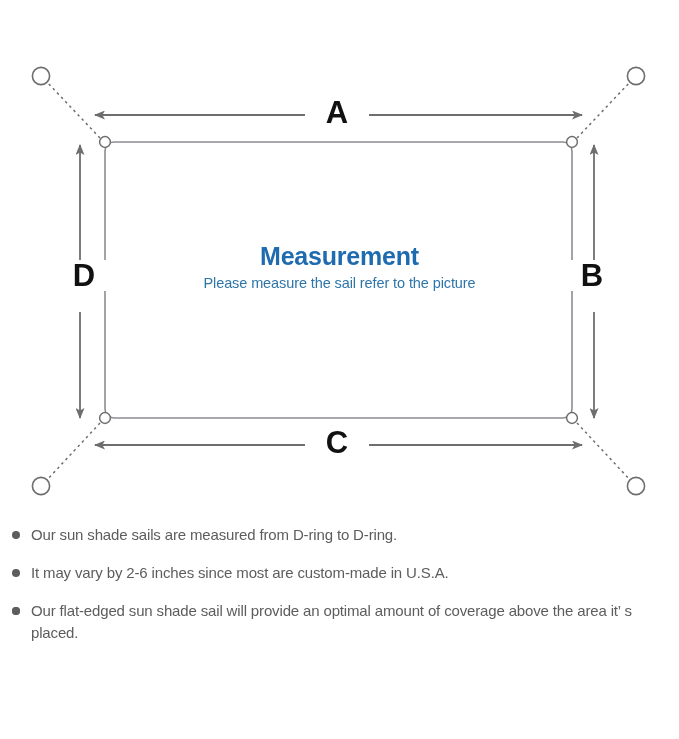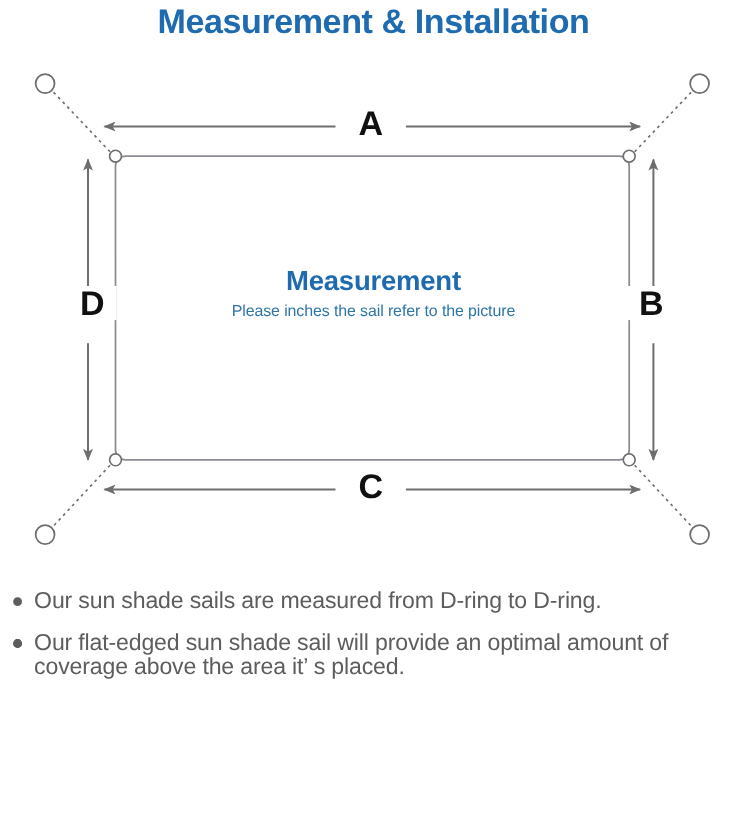--- a/index.html
+++ b/index.html
@@ -96,43 +96,41 @@
     left: 0;
     top: 524px;
     width: 679px;
   }
   .note-item {
     position: relative;
     padding-left: 31px;
     padding-right: 8px;
     margin-bottom: 16px;
     color: #5d5d5d;
-    font-size: 21px;
+    font-size: 15px;
     line-height: 22px;
     letter-spacing: -0.15px;
     font-family: "Liberation Sans", sans-serif;
-    margin-top: 12px;
   }
   .note-item:last-child { margin-bottom: 0; }
   .note-bullet {
     position: absolute;
     left: 12px;
     top: 7px;
     width: 8px;
     height: 8px;
     border-radius: 50%;
     background: #5d5d5d;
   }
 </style>
 </head>
 <body>
 
 <div id="page">
 
-  <div class="page-title">Measurement &amp; Installation</div>
 
   <div class="diagram-wrap">
 
     <svg class="diagram-svg" width="679" height="470" viewBox="0 0 679 470" xmlns="http://www.w3.org/2000/svg">
       <defs>
         <marker id="arrHead" markerWidth="11" markerHeight="9" refX="10" refY="4.5" orient="auto" markerUnits="userSpaceOnUse">
           <path d="M0,0 L11,4.5 L0,9 L2.6,4.5 Z" fill="#6e6e6e"></path>
         </marker>
       </defs>
 
@@ -166,28 +164,32 @@
       <line x1="594" y1="268" x2="594" y2="374" stroke="#6e6e6e" stroke-width="1.8" marker-end="url(#arrHead)"></line>
     </svg>
 
     <div class="dim-letter dim-A">A</div>
     <div class="dim-letter dim-C">C</div>
     <div class="dim-letter dim-D">D</div>
     <div class="dim-letter dim-B">B</div>
 
     <div class="center-label">
       <div class="center-title">Measurement</div>
-      <div class="center-sub">Please inches the sail refer to the picture</div>
+      <div class="center-sub">Please measure the sail refer to the picture</div>
     </div>
   </div>
 
   <div class="notes">
     <div class="note-item">
       <span class="note-bullet"></span>
       <span>Our sun shade sails are measured from D-ring to D-ring.</span>
+    </div>
+    <div class="note-item">
+      <span class="note-bullet"></span>
+      <span>It may vary by 2-6 inches since most are custom-made in U.S.A.</span>
     </div>
     <div class="note-item">
       <span class="note-bullet"></span>
     </div>
     <div class="note-item">
       <span class="note-bullet"></span>
       <span>Our flat-edged sun shade sail will provide an optimal amount of coverage above the area it’  s placed.</span>
     </div>
   </div>
 

